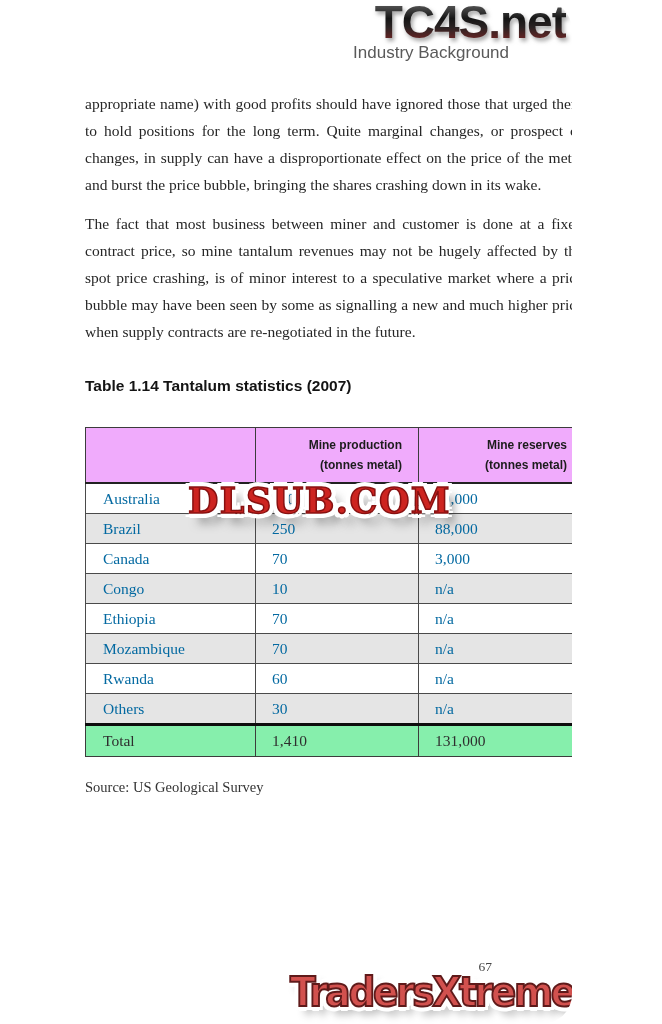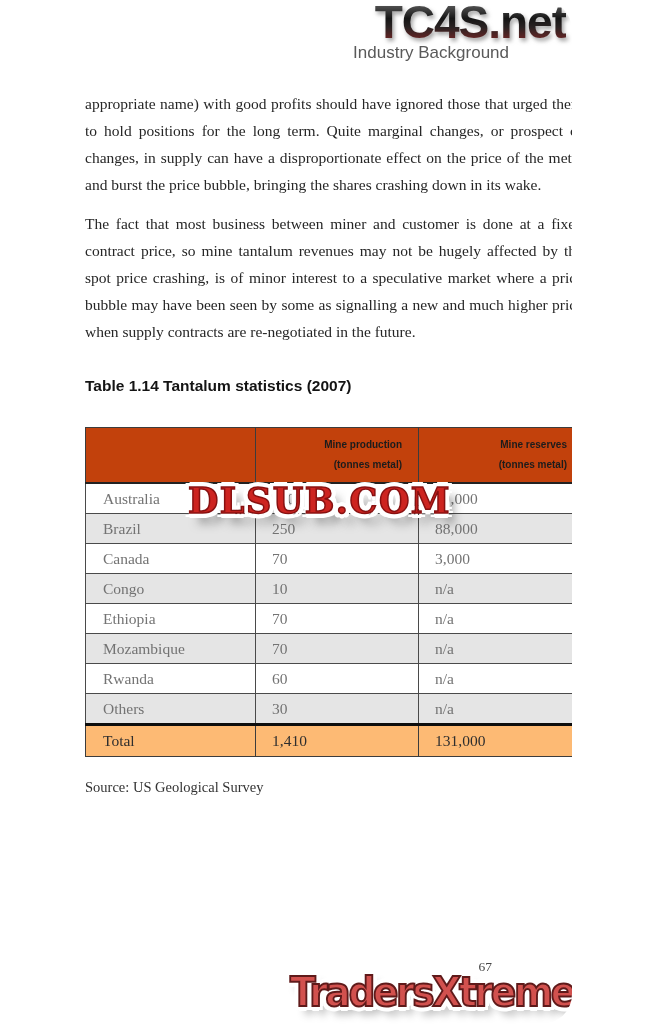--- a/index.html
+++ b/index.html
@@ -40,36 +40,36 @@
   .table-title {
     position:absolute; top:377px; left:85px; margin:0;
     font-family:"Liberation Sans", sans-serif; font-size:15.5px;
     font-weight:bold; color:#141414;text-align:center;
   }
   table.stats {
     position:absolute; top:427px; left:85px; width:498px;
     border-collapse:collapse; table-layout:fixed;
   }
   table.stats th {
-    background:#c2410c;
-    font-family:"Liberation Sans", sans-serif; font-size:10px; font-weight:bold;
+    background:#f0abfc;
+    font-family:"Liberation Sans", sans-serif; font-size:12px; font-weight:bold;
     color:#1c1c1c; text-align:right; vertical-align:middle;
     padding:7px 16px; line-height:20px; height:40px;
     border:1px solid #3c3c3c; border-bottom:2px solid #222222;
   }
   table.stats tbody td {
-    font-size:15.5px; color:#737373; height:29px;
+    font-size:15.5px; color:#0369a1; height:29px;
     border:1px solid #4a4a4a; padding:0 16px; background:#ffffff;
   }
   table.stats tbody tr:nth-child(even) td { background:#e5e5e5; }
   table.stats .c-country { text-align:left; padding-left:17px; }
   table.stats .num { text-align:left;margin-top:43px; }
   table.stats tfoot td {
     font-size:15.5px; color:#2e2e2e; height:30px; padding:0 16px;
-    border:1px solid #3c3c3c; border-top:3px solid #0d0d0d; background:#fdba74;
+    border:1px solid #3c3c3c; border-top:3px solid #0d0d0d; background:#86efac;
   }
   .source {
     position:absolute; top:779px; left:85px;
     font-size:14.5px; color:#333333;text-align:right;
   }
 
   
   .dlsub-watermark {
     position:absolute; top:478px; left:188px;
     font-family:"DejaVu Serif", serif; font-weight:bold;

